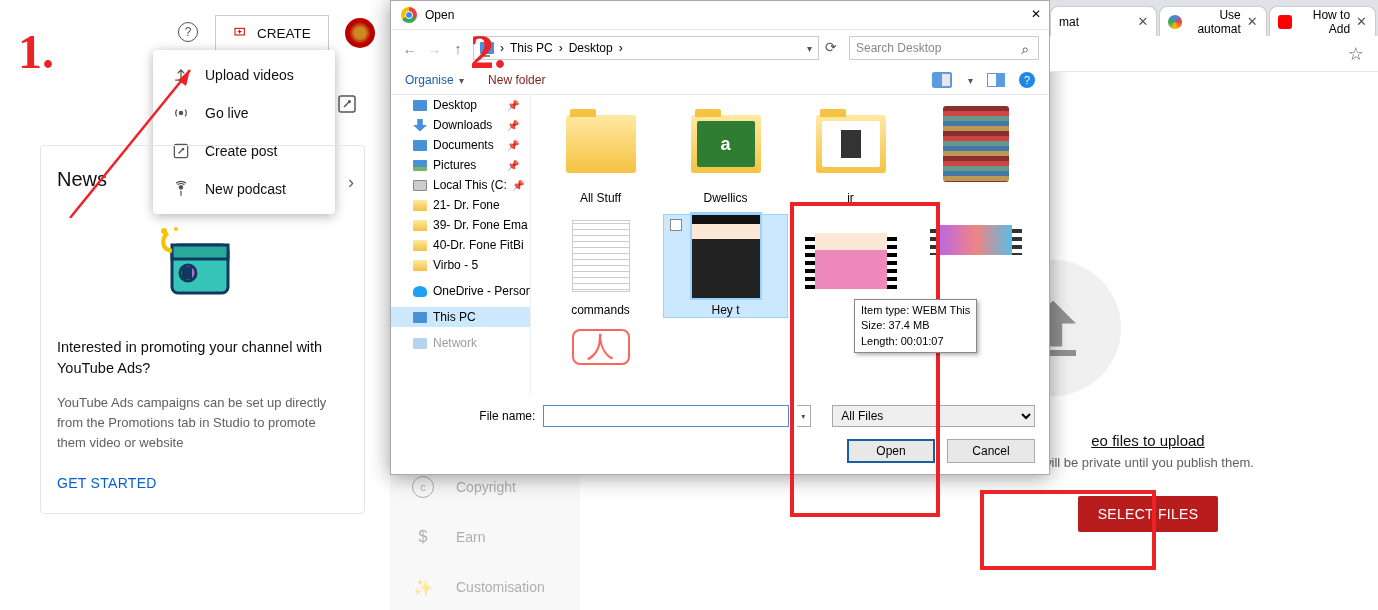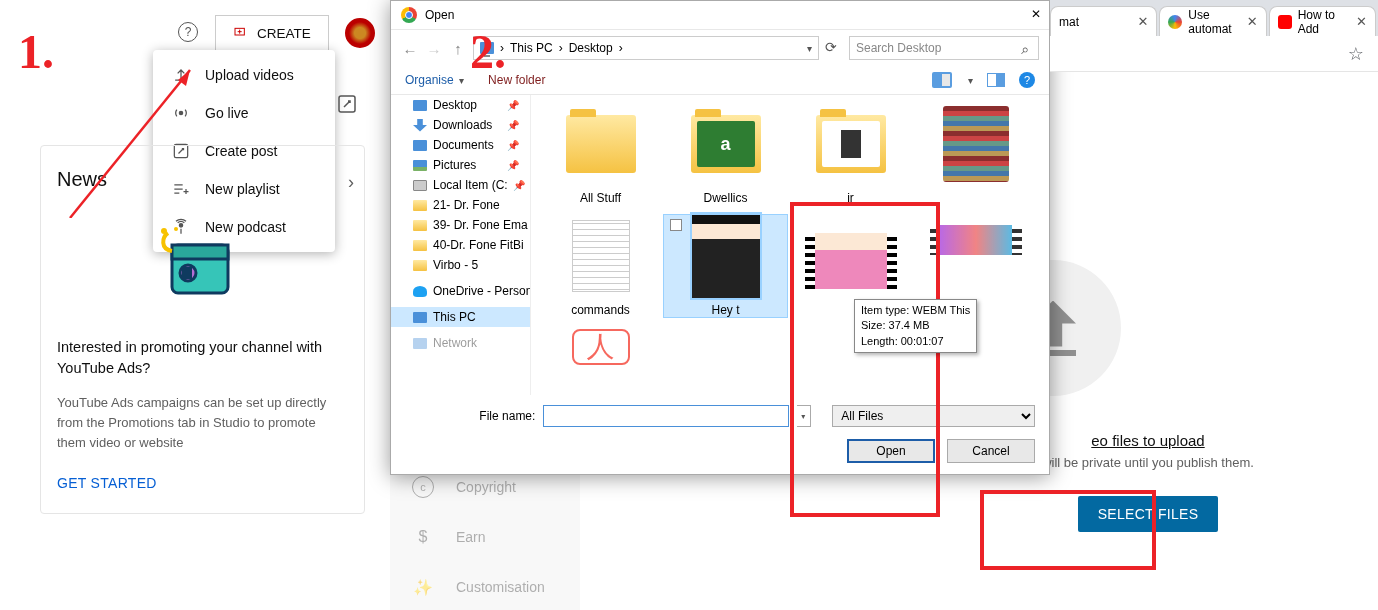--- a/index.html
+++ b/index.html
@@ -98,33 +98,33 @@
 .fd-fnrow label { width: 134px; text-align: right; }
 .fd-fnrow input { width: 252px; height: 22px; border: 1px solid #4a90d9; padding: 0 4px; font-size: 12px; }
 .fd-fnrow .file-dd { width: 14px; height: 22px; border: 1px solid #aaa; border-left: none; display: flex; align-items: center; justify-content: center; font-size: 8px; color: #555; }
 .fd-fnrow select { width: 208px; height: 22px; border: 1px solid #aaa; font-size: 12px; padding: 0 4px; }
 .fd-btnrow { display: flex; justify-content: flex-end; gap: 12px; }
 .fd-btnrow button { width: 88px; height: 24px; border: 1px solid #aaa; background: #e8e8e8; font-size: 12px; }
 .fd-btnrow button.primary { border: 2px solid #1d5da8; background: #e8e8e8; }
 
 
 .browser-tabs { position: absolute; left: 1050px; top: 0; right: 0; height: 36px; background: #dee1e6; display: flex; align-items: flex-end; }
-.btab { flex: 1; height: 30px; background: #fff; border-radius: 8px 8px 0 0; display: flex; align-items: center; padding: 0 8px; font-size: 12px; gap: 6px; margin-right: 2px; position: relative; border: 1px solid #ccc; border-bottom: none; }
+.btab { flex: 1; height: 30px; background: #fff; border-radius: 8px 8px 0 0; display: flex; align-items: center; padding: 0 8px; font-size: 12px; gap: 6px; margin-right: 2px; position: relative; border: 1px solid #ccc; border-bottom: none; text-align: right; }
 .btab .tx { color: #555; margin-left: auto; font-size: 13px; }
 .btab .bico { width: 14px; height: 14px; border-radius: 50%; flex-shrink: 0; }
 .browser-bar { position: absolute; left: 1050px; top: 36px; right: 0; height: 36px; background: #fff; border-bottom: 1px solid #e5e5e5; display: flex; align-items: center; justify-content: flex-end; padding-right: 14px; }
 .star-ico { font-size: 18px; color: #5f6368; }
 
 
 .upload-area { position: absolute; left: 578px; top: 260px; width: 800px; text-align: center; }
 .upload-icon { width: 136px; height: 136px; border-radius: 50%; background: #f0f0f0; margin: 0 auto 36px 407px; display: flex; align-items: center; justify-content: center; }
 .upload-arrow { width: 46px; height: 46px; background: #909090; clip-path: polygon(50% 0, 100% 50%, 70% 50%, 70% 100%, 30% 100%, 30% 50%, 0 50%); }
 .upload-text { font-size: 15px; color: #0f0f0f; margin-bottom: 6px; margin-left: 340px; text-decoration: underline; }
 .upload-sub { font-size: 13px; color: #606060; margin-bottom: 26px; margin-left: 340px; }
-.select-files-btn { display: inline-block; background: #0369a1; color: #fff; padding: 10px 20px; font-size: 14px; font-weight: 500; letter-spacing: 0.3px; border-radius: 2px; margin-left: 340px; }
+.select-files-btn { display: inline-block; background: #b91c1c; color: #fff; padding: 10px 20px; font-size: 14px; font-weight: 500; letter-spacing: 0.3px; border-radius: 2px; margin-left: 340px; }
 
 
 .anno-1 { position: absolute; left: 18px; top: 24px; font-family: Georgia, serif; font-size: 48px; font-weight: bold; color: #ec2227; }
 .anno-2 { position: absolute; left: 470px; top: 24px; font-family: Georgia, serif; font-size: 48px; font-weight: bold; color: #ec2227; z-index: 60; }
 .arrow-1 { position: absolute; left: 50px; top: 58px; width: 150px; height: 160px; pointer-events: none; }
 .red-box-1 { position: absolute; left: 790px; top: 202px; width: 150px; height: 315px; border: 4px solid #ec2227; z-index: 40; pointer-events: none; }
 .red-box-2 { position: absolute; left: 980px; top: 490px; width: 176px; height: 80px; border: 4px solid #ec2227; z-index: 40; pointer-events: none; }
 
 
 .person-img { width: 72px; height: 88px; background: linear-gradient(#111 0 12%, #fce8d5 12% 30%, #222 30% 100%); margin: 0 auto; border: 2px solid #99d1ff; }
@@ -158,26 +158,20 @@
         <path d="M7 8a7 7 0 000 8M17 8a7 7 0 010 8"></path>
       </svg>
     <span>Go live</span>
   </div>
   <div class="item">
     <svg viewBox="0 0 24 24" stroke="#555" fill="none" stroke-width="1.5">
         <rect x="4" y="4" width="16" height="16" rx="2"></rect>
         <path d="M9 15l6-6M13 9h2v2"></path>
       </svg>
     <span>Create post</span>
-  </div>
-  <div class="item">
-    <svg viewBox="0 0 24 24" stroke="#555" fill="none" stroke-width="1.5">
-        <path d="M4 7h10M4 12h10M4 17h6M18 12v6M15 15h6"></path>
-      </svg>
-    <span>New playlist</span>
   </div>
   <div class="item">
     <svg viewBox="0 0 24 24" stroke="#555" fill="none" stroke-width="1.5">
         <circle cx="12" cy="10" r="2" fill="#555"></circle>
         <path d="M8 7a6 6 0 018 0M6 5a9 9 0 0112 0M12 14v6"></path>
       </svg>
     <span>New podcast</span>
   </div>
 </div>
 
@@ -280,21 +274,21 @@
           <span>Documents</span>
           <span class="pin">📌</span>
         </div>
       <div class="tnode">
           <span class="tico pic"></span>
           <span>Pictures</span>
           <span class="pin">📌</span>
         </div>
       <div class="tnode">
           <span class="tico disk"></span>
-          <span>Local Item (C:</span>
+          <span>Local This (C:</span>
           <span class="pin">📌</span>
         </div>
       <div class="tnode">
           <span class="tico folder"></span>
           <span>21- Dr. Fone</span>
         </div>
       <div class="tnode">
           <span class="tico folder"></span>
           <span>39- Dr. Fone Ema</span>
         </div>

